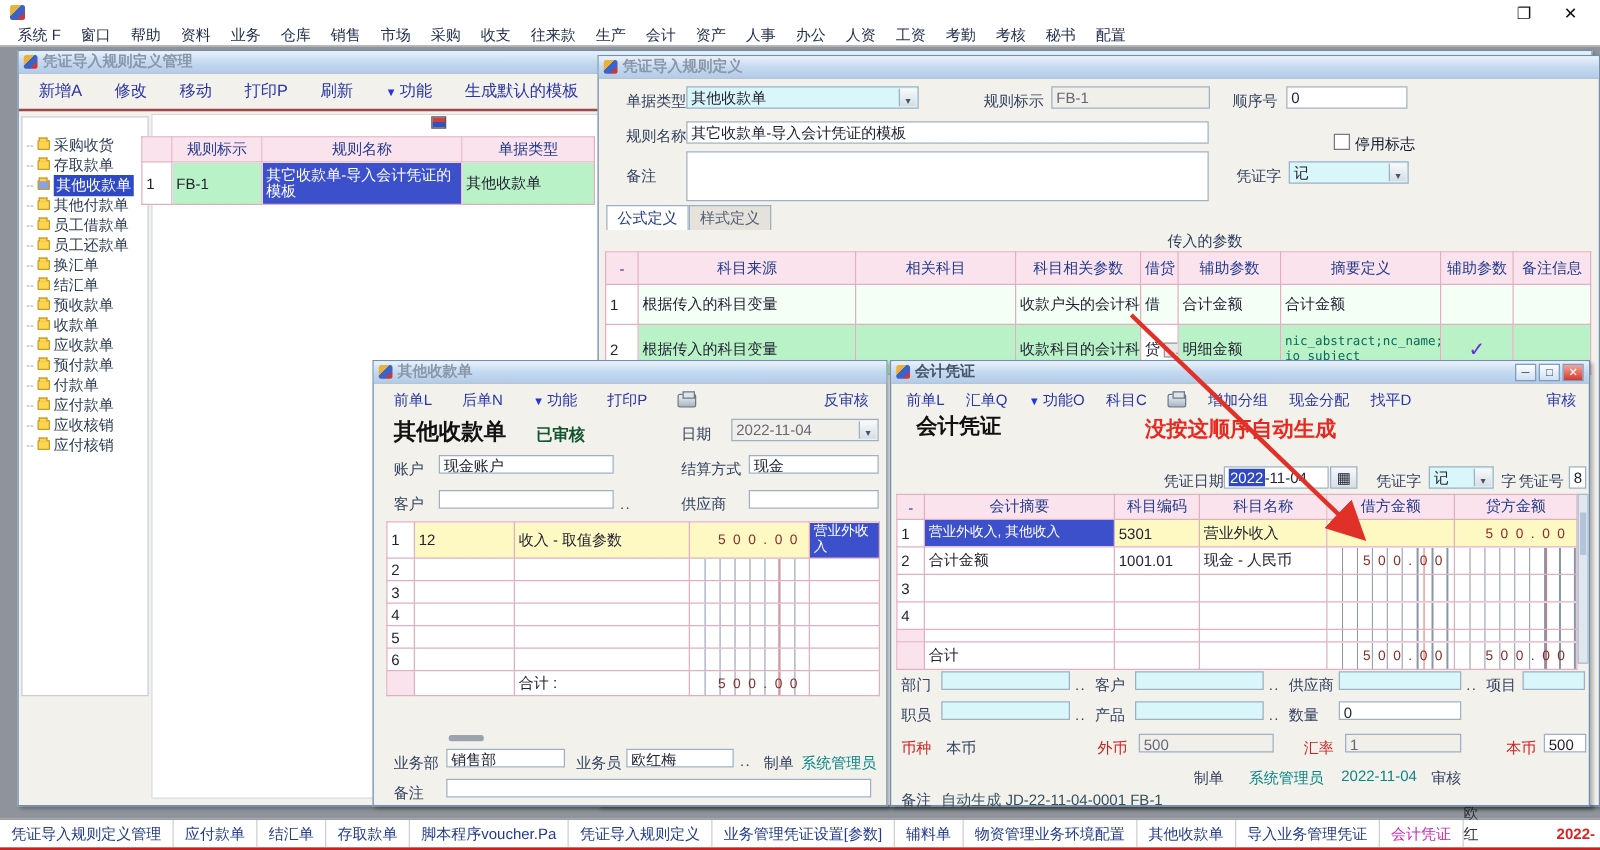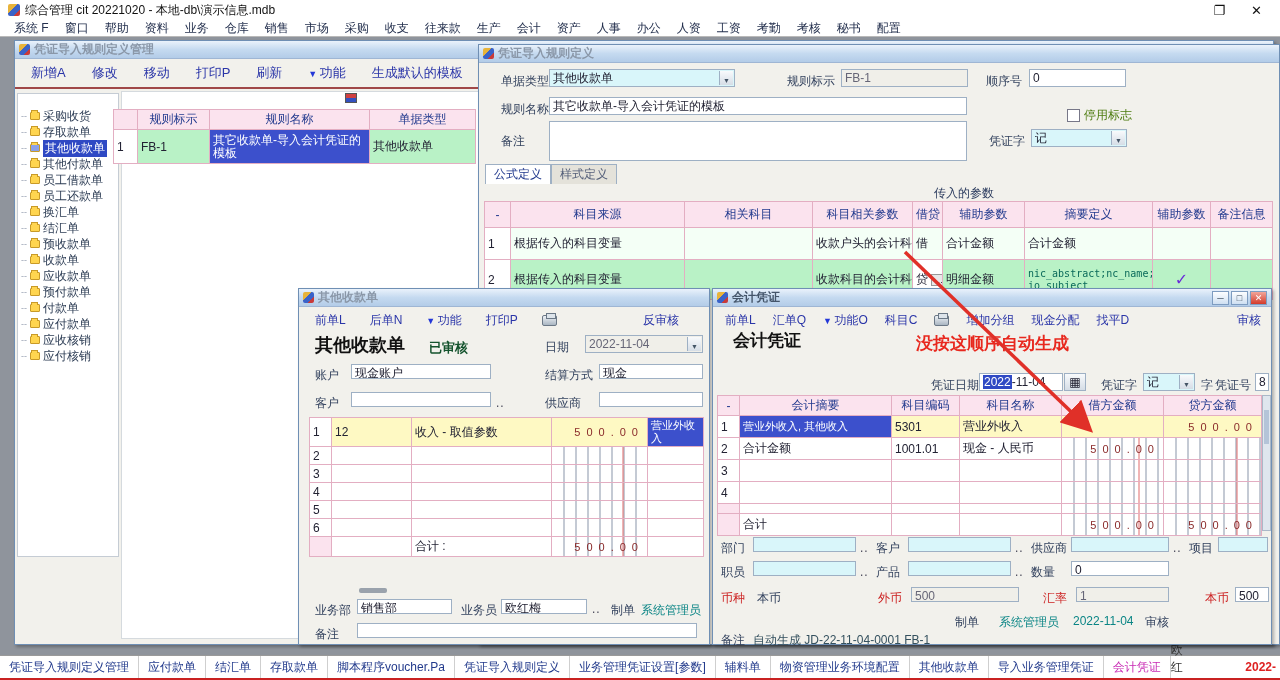--- a/index.html
+++ b/index.html
@@ -27,21 +27,21 @@
   .lbl{position:absolute;white-space:nowrap;color:#33425e}
   .lbl.red{color:#c22}
   .inp{position:absolute;background:#fff;border:1px solid #9eb0c4;height:18px;line-height:16px;padding:0 3px;overflow:hidden;white-space:nowrap}
   .inp.cyan{background:#d9f6fa}
   .inp.gray{background:#f0efe9;color:#667}
   .inp.short{height:15px}
   .arr{position:absolute;right:1px;top:1px;bottom:1px;width:14px;background:linear-gradient(#f8fafc,#d5dde6);border-left:1px solid #9eb0c4;text-align:center;cursor:pointer}
   .arr::before{content:"▼";font-size:7px;color:#456;line-height:15px}
   .browse{position:absolute;color:#445;letter-spacing:1px}
   .browse::before{content:".."}
-  .chk{position:absolute;display:flex;align-items:center;gap:4px;color:#4d7c0f;cursor:pointer}
+  .chk{position:absolute;display:flex;gap:4px;color:#0f172a;cursor:pointer}
   .chk::before{content:"";width:11px;height:11px;background:#fff;border:1px solid #778;display:inline-block}
   
   table.grid{border-collapse:collapse;table-layout:fixed;font-size:12px;background:#fff}
   table.grid th,table.grid td{border:1px solid #e3aec2;padding:1px 3px;overflow:hidden;white-space:nowrap;text-align:left;font-weight:normal}
   table.grid th{background:#fbe3ee;color:#223a8e;text-align:center}
   .row-mint td{background:#f4fff6}
   .row-green td{background:#b9f2c6}
   .row-cyan td{background:#fef9c3}
   .cell-sel{background:#3c50cc !important;color:#fff;white-space:normal !important;line-height:13px}
   .pinkcell{background:#fbe3ee !important}
@@ -76,21 +76,20 @@
   .anno-svg{position:absolute;left:860px;top:240px;z-index:60;pointer-events:none}
   .splitter{position:absolute;background:#9aa2ac;border-radius:2px}
   .teal{color:#0a8585}
   .hl-year{background:#2f49c4;color:#fff;padding:0 1px}
 </style>
 </head>
 <body>
 
 <div class="titlebar">
   <span class="app-ico"></span>
-  <span class="title-text">综合管理 cit 20221020 - 本地-db\演示信息.mdb</span>
   <span class="win-ctrl">
     <span>❐</span>
     <span>✕</span>
   </span>
 </div>
 
 <div class="menubar">
   <span class="mi">系统 F</span>
   <span class="mi">窗口</span>
   <span class="mi">帮助</span>
@@ -314,21 +313,21 @@
   <div class="wtitle">
     <span class="wico"></span>
     <span>其他收款单</span>
   </div>
   <div style="position:absolute;left:0;top:20px;width:100%;height:22px;display:flex;align-items:center;gap:24px;padding-left:16px">
     <span class="tlink">前单L</span>
     <span class="tlink">后单N</span>
     <span class="tlink func">功能</span>
     <span class="tlink">打印P</span>
     <span class="printer"></span>
-    <span class="tlink" style="margin-left:auto;padding-right:30px">反审核</span>
+    <span class="tlink" style="margin-left:auto;padding-right:14px">反审核</span>
   </div>
   <span class="lbl" style="left:16px;top:44px;font-size:18px;font-weight:bold;color:#111">其他收款单</span>
   <span class="lbl" style="left:130px;top:50px;color:#14532d;font-weight:bold;font-size:13px">已审核</span>
   <span class="lbl" style="left:246px;top:50px">日期</span>
   <div class="inp gray" style="left:286px;top:46px;width:118px">
     <span>2022-11-04</span><span class="arr"></span>
   </div>
 
   <span class="lbl" style="left:16px;top:78px">账户</span>
   <div class="inp short" style="left:52px;top:75px;width:140px">现金账户</div>

